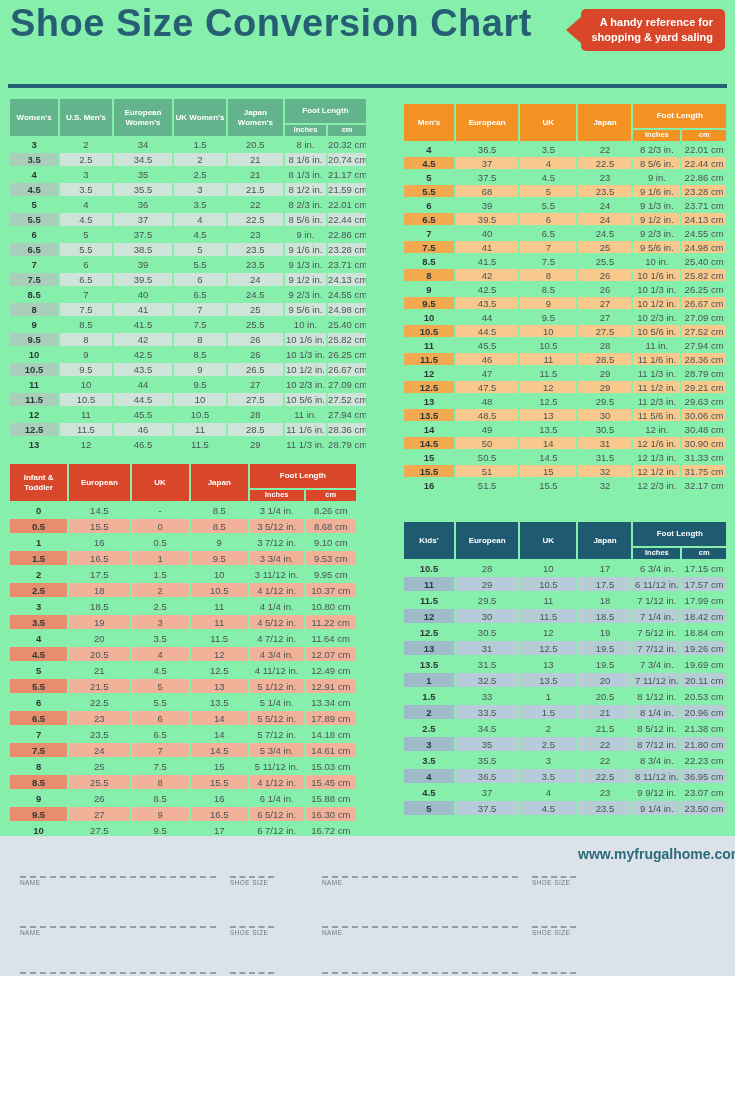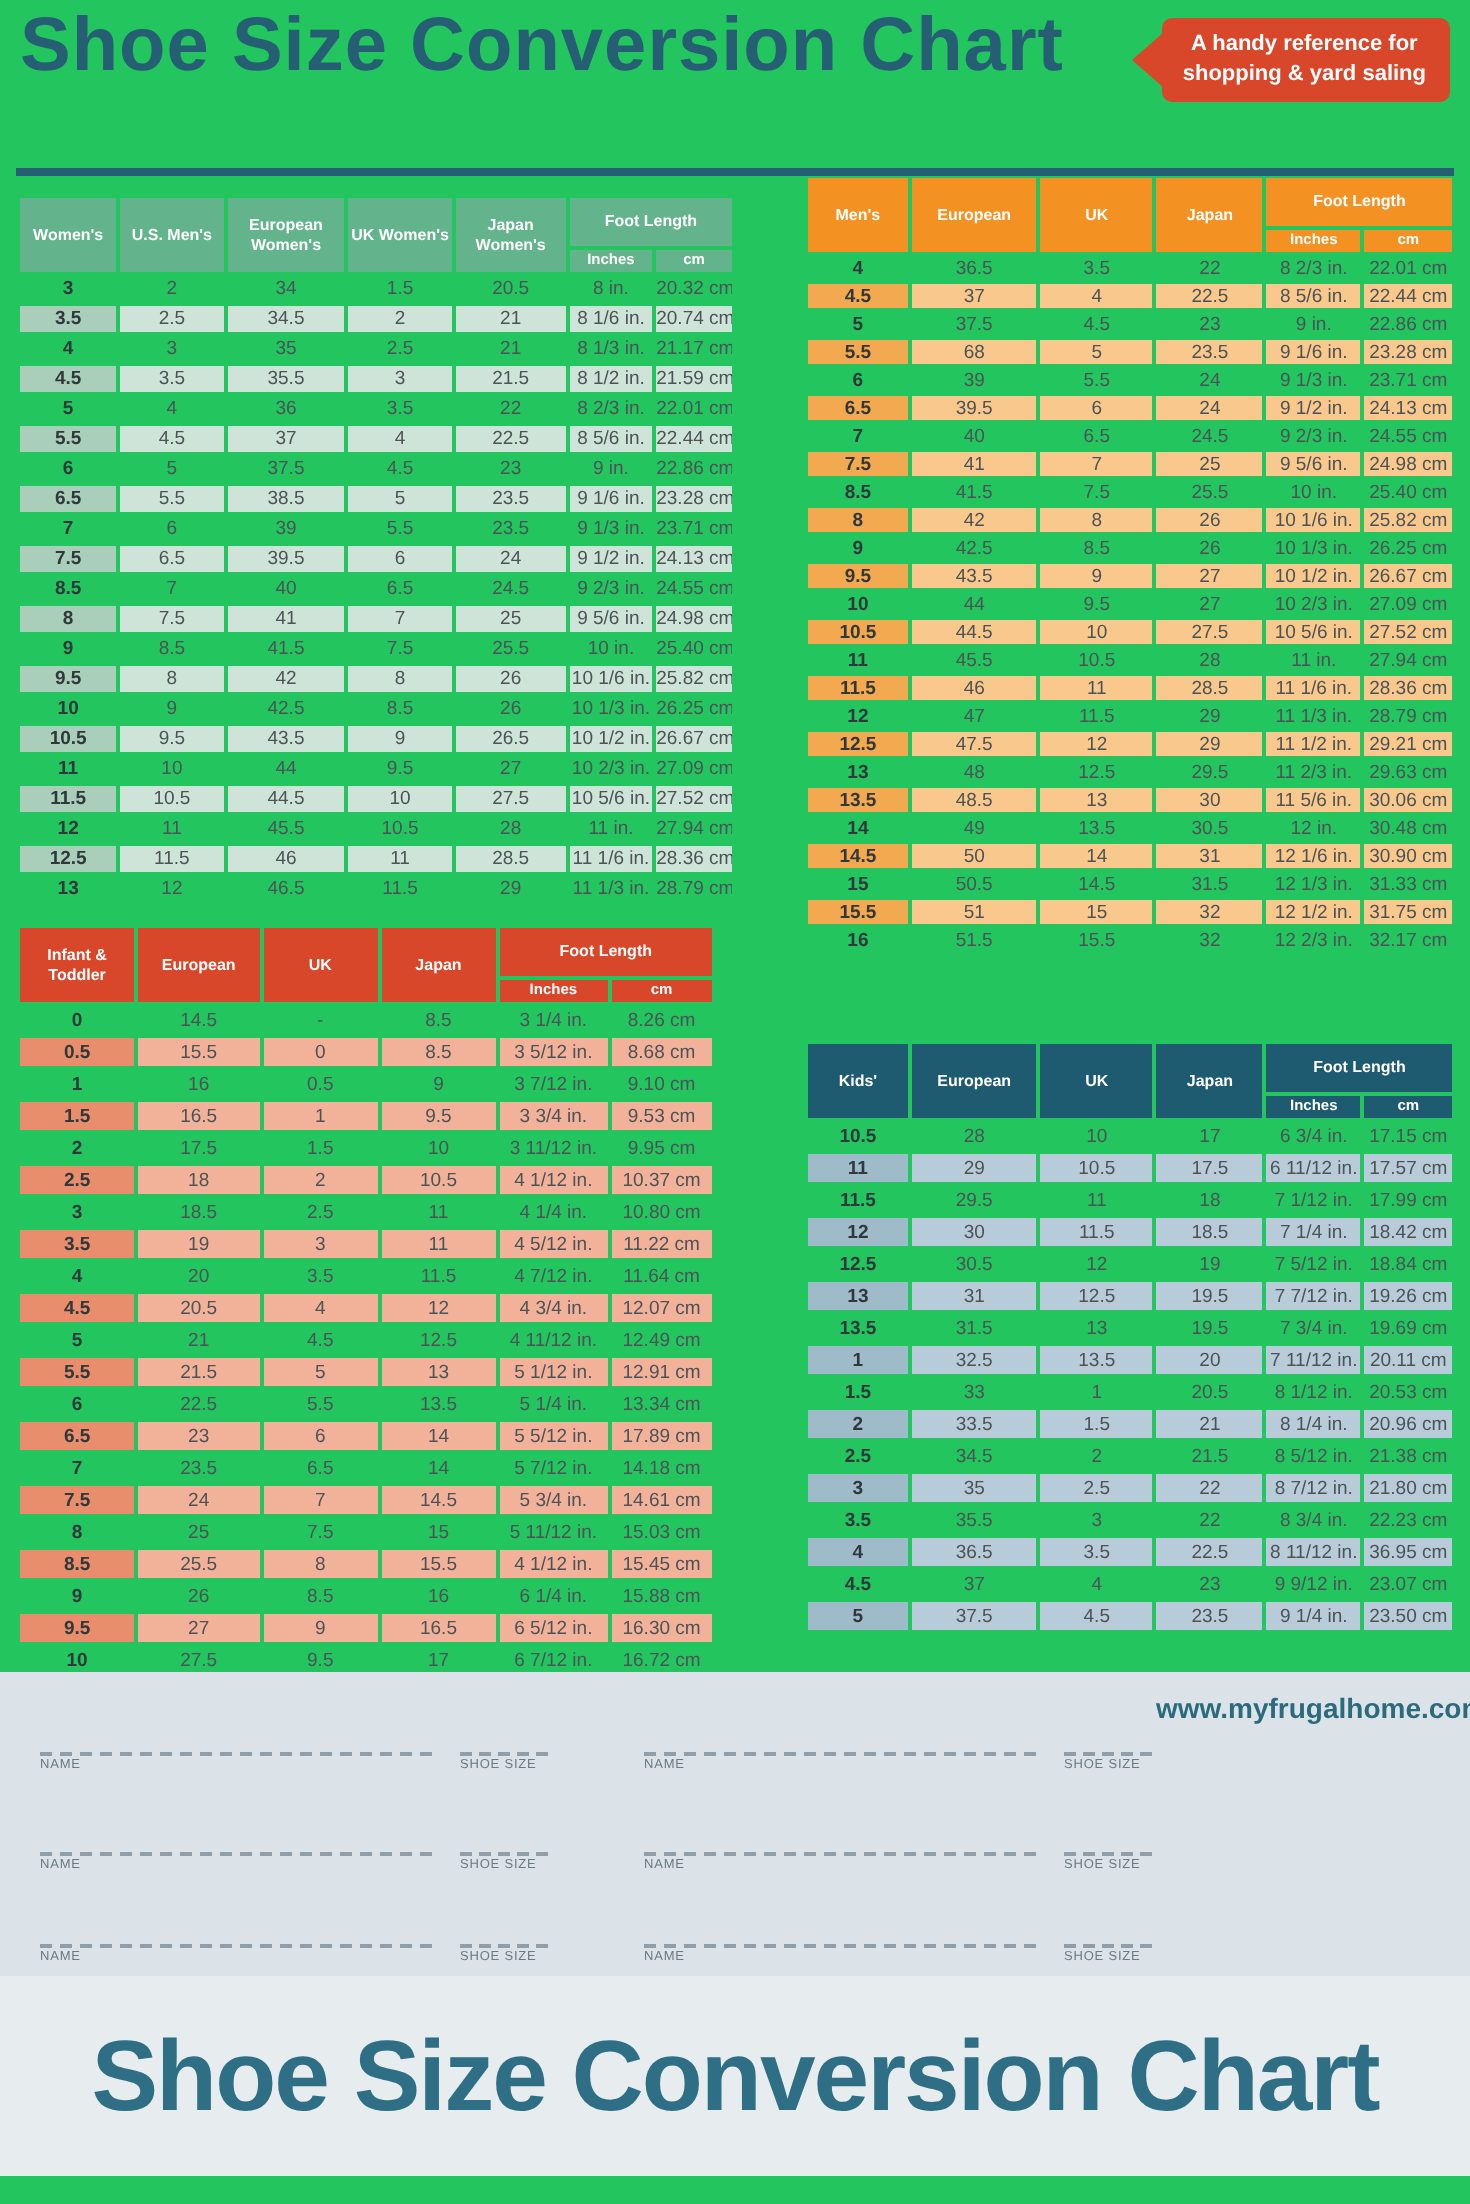--- a/index.html
+++ b/index.html
@@ -1,42 +1,42 @@
 <!DOCTYPE html>
 <html><head>
 <meta charset="utf-8">
 <style>
   * { margin:0; padding:0; box-sizing:border-box; }
   body { background:#fff; font-family:"Liberation Sans", sans-serif; }
-  .page { position:relative; width:735px; height:1102px; background:#22c55e; overflow:hidden;padding-left:48px; }
+  .page { position:relative; width:735px; height:976px; background:#86efac; overflow:hidden;padding-left:48px; }
 
   
   .title { position:absolute; left:10px; top:2px; font-size:38px; font-weight:bold;
            color:#265f74; letter-spacing:0.5px; }
   .subtitle { position:absolute; left:10px; top:46px; font-size:18px; font-weight:bold; color:#265f74; }
   .badge { position:absolute; right:10px; top:9px; background:#d9472b; color:#fff;
            font-size:11px; font-weight:bold; line-height:15px; padding:6px 12px 6px 10px;
-           border-radius:5px; text-align:center; }
+           border-radius:5px; text-align:right; }
   .badge::before { content:""; position:absolute; left:-15px; top:50%; margin-top:-14px;
            border-top:14px solid transparent; border-bottom:14px solid transparent;
            border-right:16px solid #d9472b; }
   .divider { position:absolute; left:8px; top:84px; width:719px; height:4px; background:#265f74; }
 
   
   .tablebox { position:absolute; }
   .tablebox table { width:100%; border-collapse:separate; border-spacing:2px; table-layout:fixed; }
   .tablebox th { color:#fff; font-weight:bold; font-size:8px; line-height:1.15;
                  text-align:center; vertical-align:middle; padding:2px 1px; }
   .tablebox th.sub { font-size:7.5px; height:11px; padding:1px; }
   .tablebox td { text-align:center; vertical-align:middle; font-size:9.5px; color:#4c5356;
                  white-space:nowrap; overflow:hidden; }
   .tablebox td:first-child { font-weight:bold; color:#30383b; }
 
   .box-womens { left:8px;  top:97px;  width:360px; }
-  .box-mens   { left:402px; top:87px;  width:326px; }
+  .box-mens   { left:402px; top:102px;  width:326px; }
   .box-infant { left:8px;  top:462px; width:350px; }
   .box-kids   { left:402px; top:520px; width:326px; }
 
   .theme-womens th { background:#63b38d; height:24px; }
   .theme-womens td { height:13px; }
   .theme-womens tr.alt td { background:#cfe4d8; }
   .theme-womens tr.alt td:first-child { background:#a9cfba; }
 
   .theme-mens th { background:#f39122; height:24px; }
   .theme-mens td { height:12px; }

